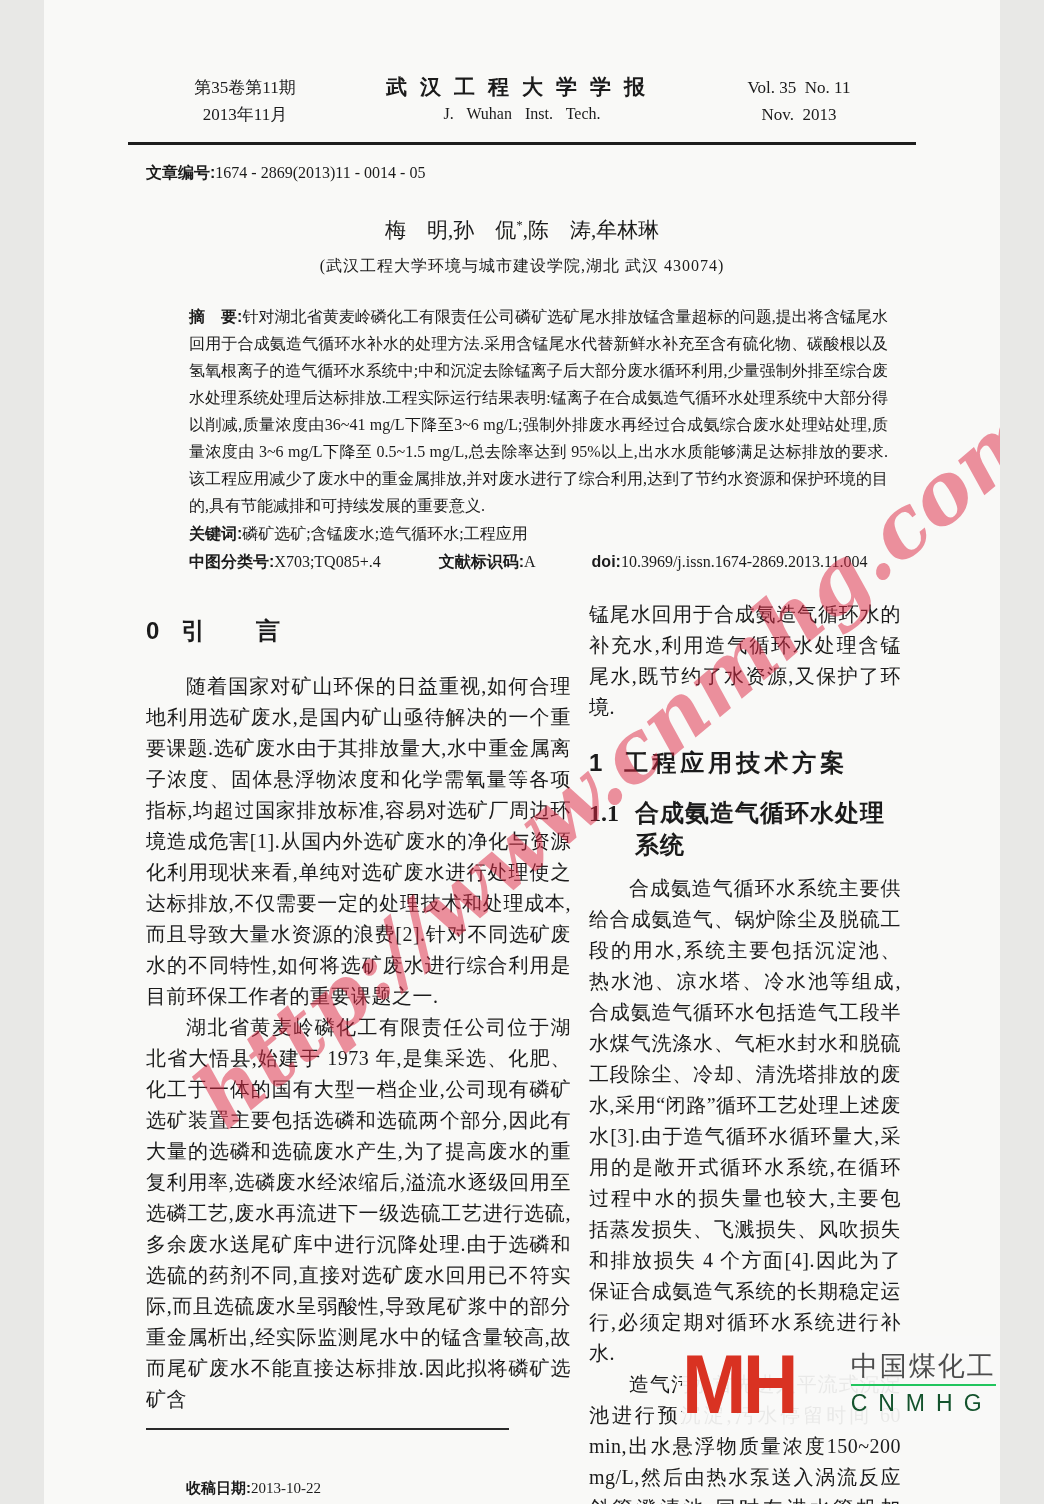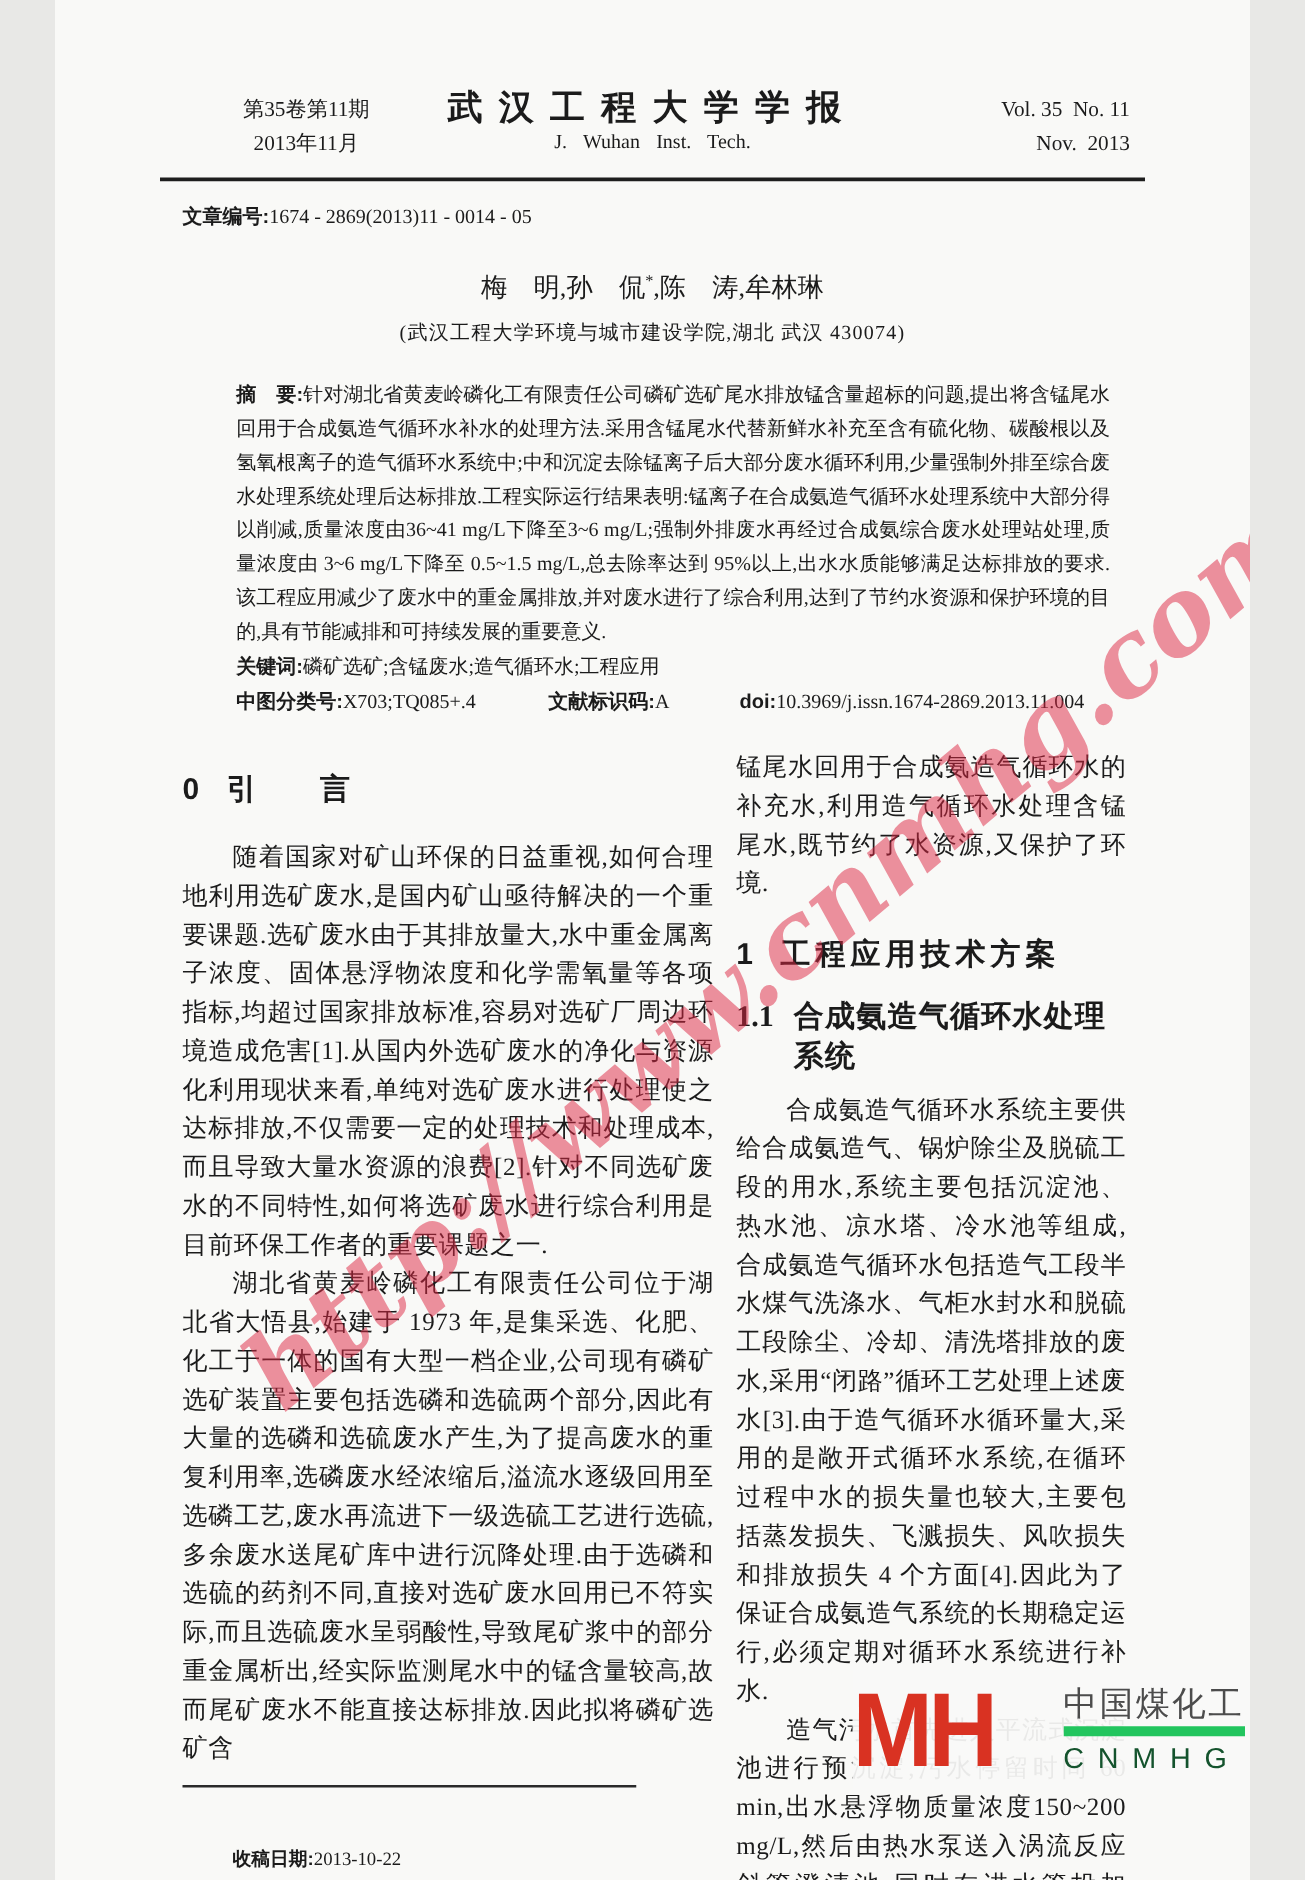--- a/index.html
+++ b/index.html
@@ -9,23 +9,23 @@
     margin:0 auto;
     background:#f9f9f7;
     font-family:"Liberation Serif","DejaVu Serif",serif;
     color:#1b1b1b;
     overflow:hidden;
   }
   
   .jheader{display:flex;justify-content:space-between;align-items:flex-start;
     padding:74px 96px 0 96px;}
   .jh-left,.jh-right{width:210px;font-size:17px;line-height:27px;text-align:center;}
-  .jh-right{text-align:right;}
+  .jh-right{text-align:center;}
   .jh-center{text-align:center;flex:1;}
-  .jh-cn{font-size:28px;font-weight:600;letter-spacing:13px;line-height:26px;}
+  .jh-cn{font-size:21px;font-weight:600;letter-spacing:13px;line-height:26px;}
   .jh-en{font-size:16px;word-spacing:9px;line-height:27px;}
   .jh-rule{margin:14px 84px 0 84px;border-top:3px solid #1e1e1e;}
   
   .article-no{margin:18px 0 0 102px;font-size:16px;}
   .article-no .lbl{font-family:"Liberation Sans","DejaVu Sans",sans-serif;font-weight:700;}
   .title{margin-top:34px;text-align:center;font-size:35px;font-weight:700;letter-spacing:3px;}
   .authors{margin-top:32px;text-align:center;font-size:21px;white-space:pre;}
   .authors sup{font-size:13px;}
   .affil{margin-top:12px;text-align:center;font-size:16px;letter-spacing:1px;}
   
@@ -71,21 +71,21 @@
     background:rgba(249,249,247,0.93);
     display:flex;align-items:center;z-index:6;gap:36px;
   }
   .logo-mh{
     font-family:"Liberation Sans","DejaVu Sans",sans-serif;font-weight:900;
     font-size:84px;line-height:84px;color:#d93222;
     transform:scaleX(0.92);transform-origin:left center;letter-spacing:-4px;
   }
   .logo-right{margin-left:10px;display:flex;flex-direction:column;}
   .logo-cn{font-size:27px;color:#4c4c4c;letter-spacing:2px;line-height:32px;
-    border-bottom:8px solid #22c55e;padding-bottom:2px;}
+    border-bottom:2px solid #22c55e;padding-bottom:2px;}
   .logo-en{font-family:"Liberation Sans","DejaVu Sans",sans-serif;
     font-size:23px;color:#14532d;letter-spacing:11px;line-height:30px;margin-top:2px;}
 </style>
 </head>
 <body>
 
 <div class="page">
 
   <div class="jheader">
     <div class="jh-left">

